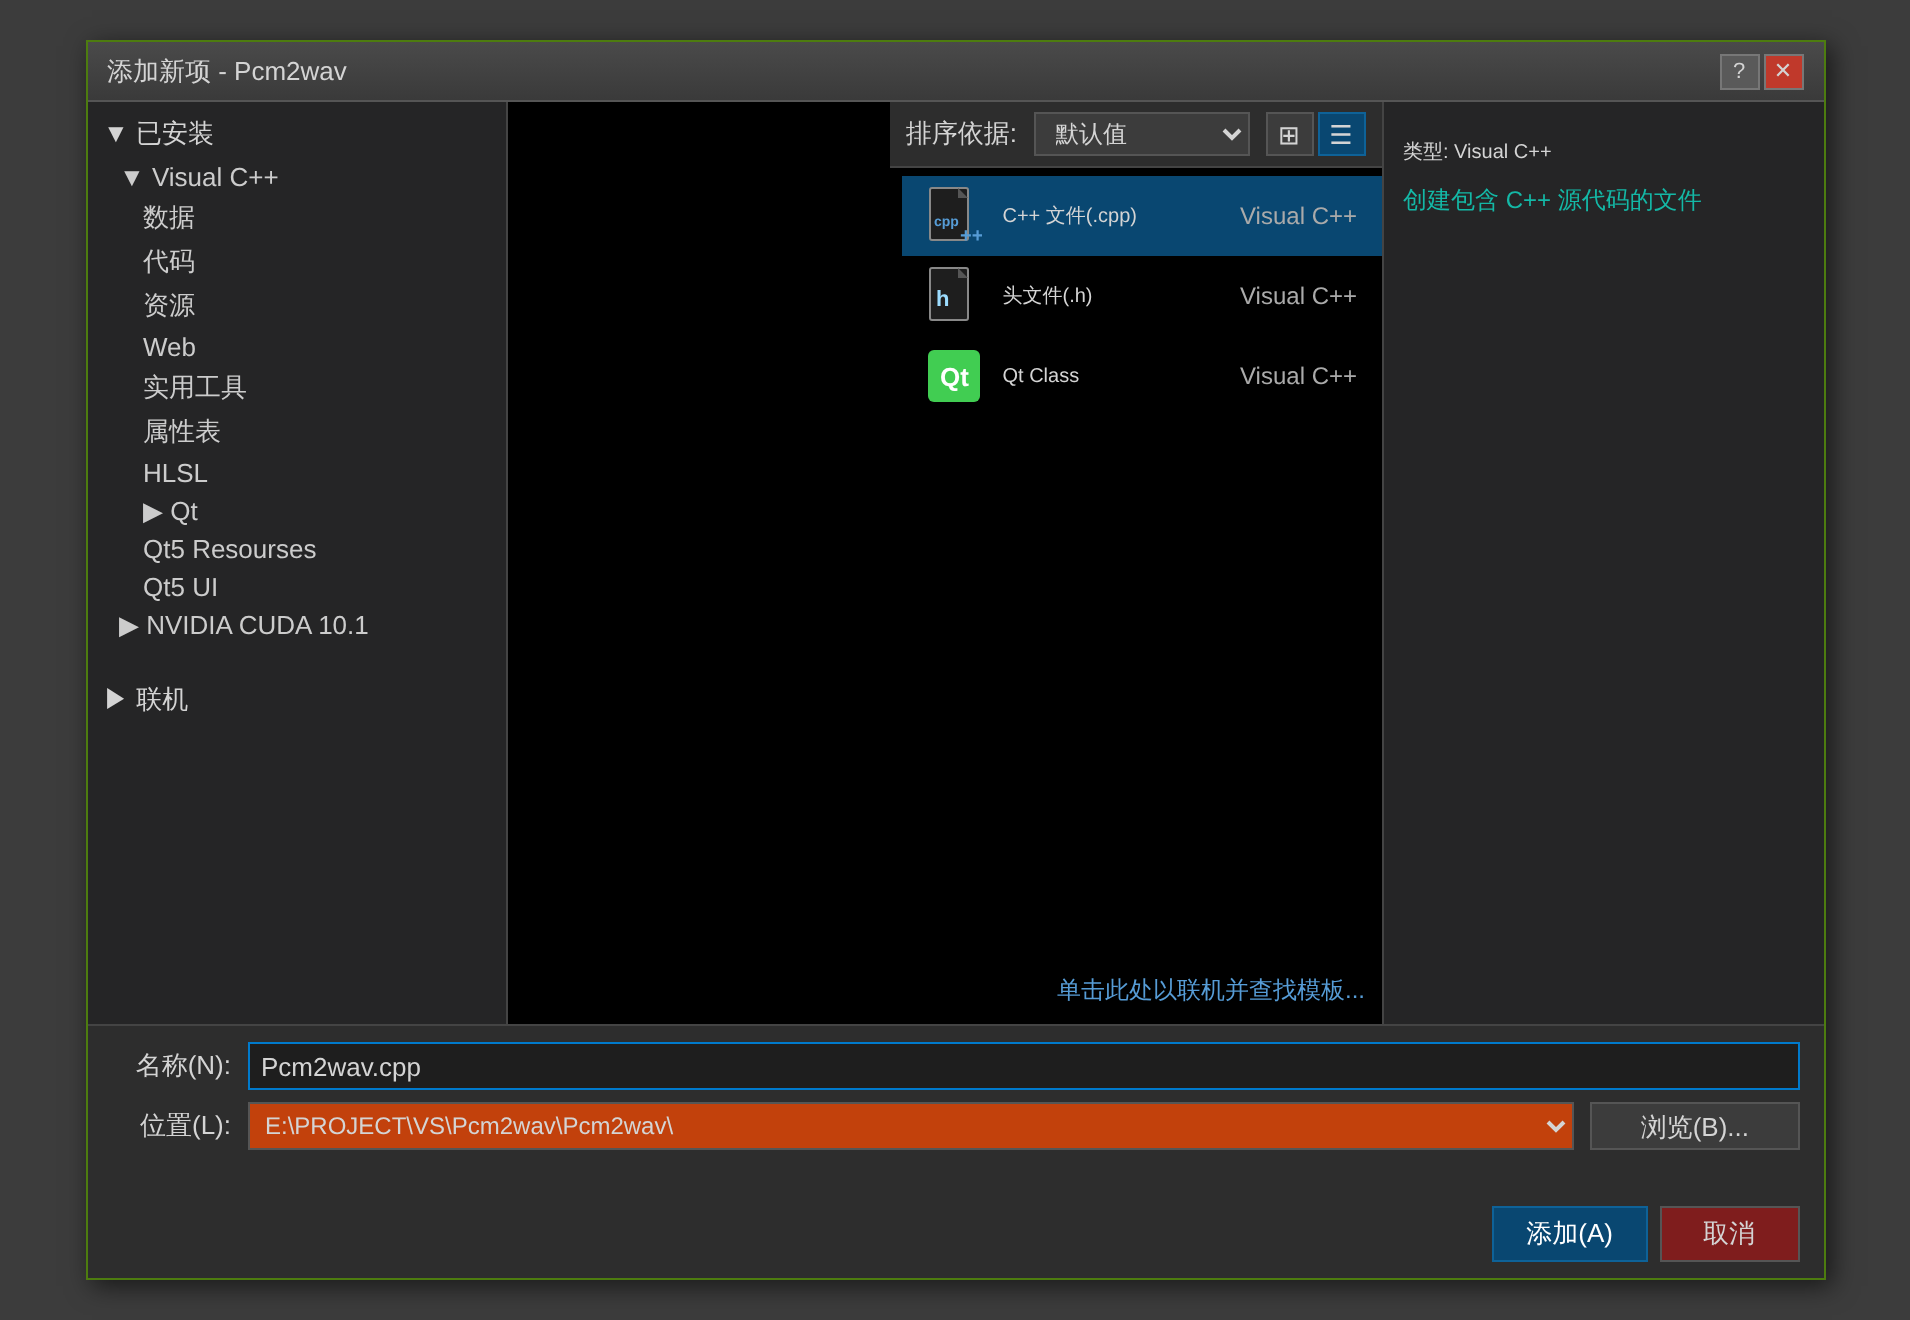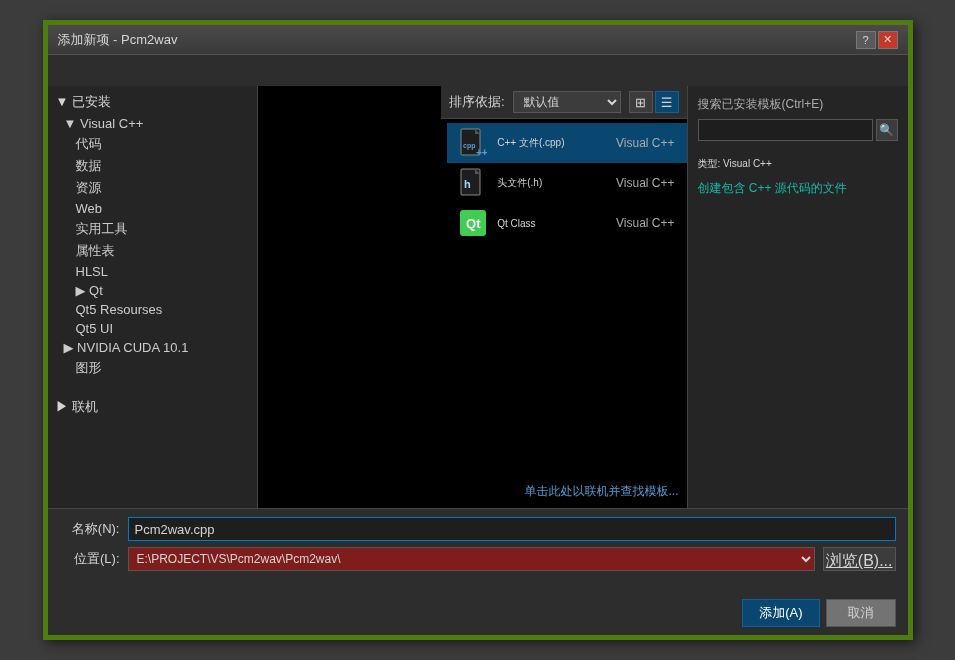--- a/index.html
+++ b/index.html
@@ -11,25 +11,24 @@
       width: 955px;
       height: 660px;
       display: flex;
       align-items: center;
       justify-content: center;
     }
     .dialog {
       width: 870px;
       height: 620px;
       background: #2d2d2d;
-      border: 5px solid #4d7c0f;
+      border: 1px solid #4d7c0f;
       display: flex;
       flex-direction: column;
       box-shadow: 3px 3px 12px rgba(0,0,0,0.6);
-      gap: 31px;
     }
     .title-bar {
       background: linear-gradient(to bottom, #4a4a4a, #3a3a3a);
       padding: 6px 10px;
       display: flex;
       align-items: center;
       justify-content: space-between;
       border-bottom: 1px solid #555;
       height: 30px;
     }
@@ -260,47 +259,46 @@
       background: #1e1e1e;
       border: 1px solid #007acc;
       color: #d4d4d4;
       padding: 3px 6px;
       font-size: 13px;
       height: 24px;
       outline: none;
     }
     .form-select {
       flex: 1;
-      background: #7f1d1d;
+      background: #c2410c;
       border: 1px solid #555;
       color: #d4d4d4;
       padding: 2px 4px;
       font-size: 12px;
       height: 24px;
     }
     .browse-btn {
       background: #3c3c3c;
       border: 1px solid #555;
       color: #d4d4d4;
-      padding: 3px 2px;
-      font-size: 16px;
+      padding: 3px 24px;
+      font-size: 13px;
       cursor: pointer;
       height: 24px;
-      text-decoration: underline;
     }
 
     .button-row {
       display: flex;
       justify-content: flex-end;
       gap: 6px;
       padding-top: 2px;
       margin-top: 20px;
     }
     .action-btn {
-      background: #737373;
+      background: #7f1d1d;
       border: 1px solid #555;
       color: #d4d4d4;
       padding: 4px 16px;
       font-size: 13px;
       cursor: pointer;
       height: 28px;
       min-width: 70px;
     }
     .action-btn.primary {
       background: #094771;
@@ -326,24 +324,24 @@
 
       <div class="left-panel">
         <div class="tree-section-header">
           <span>▼ 已安装</span>
         </div>
 
         <div class="tree-item">
           <span>▼ Visual C++</span>
         </div>
         <div class="tree-item indent1">
+          <span>数据</span>
+        </div>
+        <div class="tree-item indent1">
           <span>代码</span>
-        </div>
-        <div class="tree-item indent1">
-          <span>数据</span>
         </div>
         <div class="tree-item indent1">
           <span>资源</span>
         </div>
         <div class="tree-item indent1">
           <span>Web</span>
         </div>
         <div class="tree-item indent1">
           <span>实用工具</span>
         </div>
@@ -357,23 +355,20 @@
           <span>▶ Qt</span>
         </div>
         <div class="tree-item indent1">
           <span>Qt5 Resourses</span>
         </div>
         <div class="tree-item indent1">
           <span>Qt5 UI</span>
         </div>
         <div class="tree-item">
           <span>▶ NVIDIA CUDA 10.1</span>
-        </div>
-        <div class="tree-item indent1">
-          <span>图形</span>
         </div>
         <div style="height:16px;"></div>
         <div class="tree-section-header">
           <span>▶ 联机</span>
         </div>
       </div>
 
       <div class="middle-panel">
         <div class="toolbar-row">
           <span class="toolbar-label">排序依据:</span>
@@ -427,31 +422,20 @@
             </div>
             <span class="file-name">Qt Class</span>
             <span class="file-category">Visual C++</span>
           </div>
         </div>
 
         <div class="browse-link">单击此处以联机并查找模板...</div>
       </div>
 
       <div class="right-panel">
-        <div>
-          <div style="display:flex; align-items:center; gap:4px; margin-bottom:6px;">
-            <span class="search-label">搜索已安装模板(Ctrl+E)</span>
-          </div>
-          <div style="display:flex; gap:3px;">
-            <input class="search-input-small" style="flex: 1 1 0%;" type="text" placeholder="">
-            <button class="search-btn">
-              <span>🔍</span>
-            </button>
-          </div>
-        </div>
         <div style="margin-top: 8px;">
           <div class="info-type">类型: Visual C++</div>
           <div style="height:8px;"></div>
           <div class="info-desc">创建包含 C++ 源代码的文件</div>
         </div>
       </div>
     </div>
 
     <div class="bottom-section">
       <div class="form-row">

